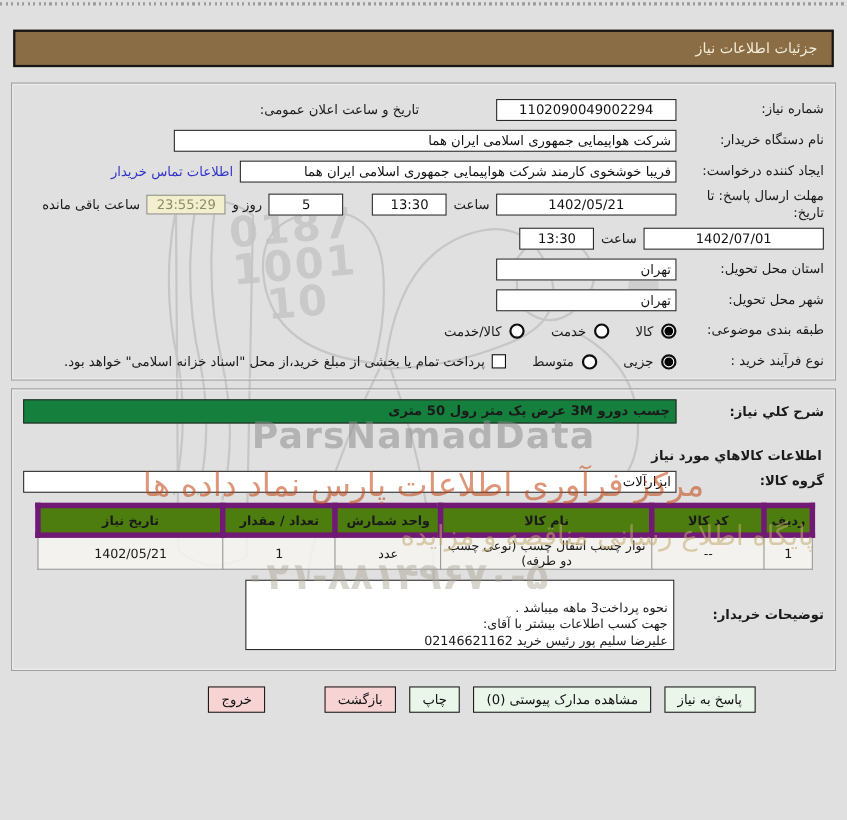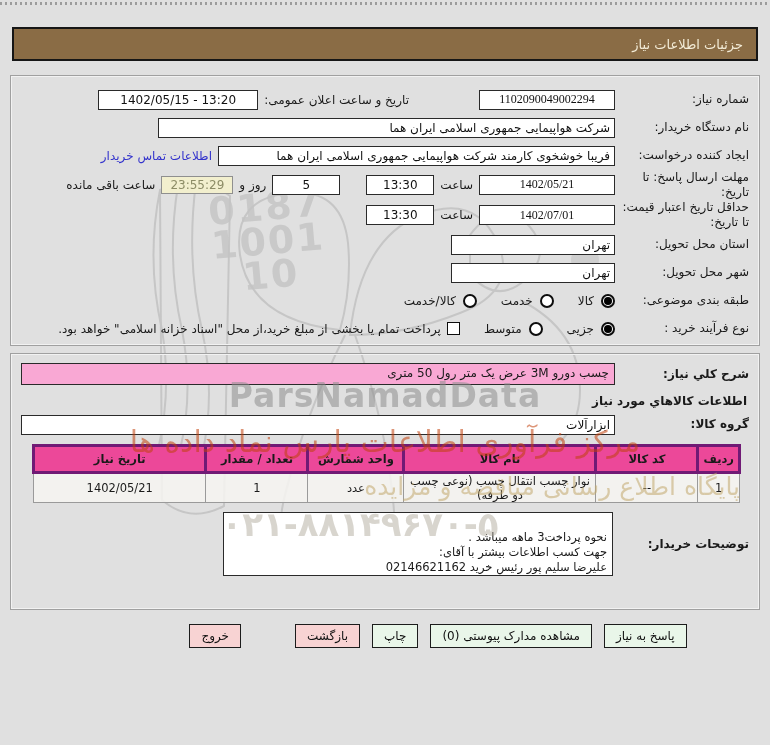--- a/index.html
+++ b/index.html
@@ -21,40 +21,40 @@
     background:transparent; z-index:2; }
   .box1 { top:75px; height:271px; padding:13px 10px 6px; display:flex; flex-direction:column; gap:7px; }
   .box2 { top:353px; height:257px; padding:9px 10px 6px; display:flex; flex-direction:column; gap:6px; }
 
   .frow { display:flex; align-items:center; gap:6px; min-height:21px; }
   .flabel { width:128px; flex:none; line-height:1.25; }
   .blabel { font-weight:bold; }
   .tb { background:#fff; border:1px solid #2a2a2a; height:20px; padding:0 4px;
     font-family:"DejaVu Sans", sans-serif; font-size:12px; color:#111; }
   .tb.center { text-align:center; direction:ltr; }
-  .w152{width:136px;font-family:Liberation Serif, serif;} .w160{width:160px;} .w68{width:68px;} .w164{width:164px;}
+  .w152{width:164px;} .w160{width:160px;} .w68{width:68px;} .w164{width:164px;}
   .w457{width:457px;} .w397{width:397px;}
   .spacer64{width:58px;flex:none;} .spacer16{width:14px;flex:none;} .gap18{width:12px;flex:none;}
   .link { color:#3333cc; text-decoration:none; cursor:pointer; white-space:nowrap; }
   .badge { background:#f2efce; border:1px solid #8f8f8f; color:#8c8c66; width:72px; height:18px;
     display:flex; align-items:center; justify-content:center; direction:ltr; }
 
   .radio { width:14px; height:14px; border:2px solid #0d0d0d; border-radius:50%;
     background:#fff; flex:none; display:inline-flex; align-items:center; justify-content:center; }
   .radio.checked::after { content:""; width:8px; height:8px; border-radius:50%; background:#000; }
   .opt { display:flex; gap:7px; }
   .checkbox { width:13px; height:13px; border:1.5px solid #0d0d0d; background:#fff; flex:none; }
 
-  .descbox { flex:1; height:22px; background:#f9a8d4; border:1px solid #2a2a2a; padding:2px 5px; overflow:hidden; }
-  .heading { font-weight:bold; margin:3px 2px 0 0; }
+  .descbox { flex:1; height:22px; background:#15803d; border:1px solid #2a2a2a; padding:2px 5px; overflow:hidden;font-weight:bold; }
+  .heading { font-weight:bold; margin:16px 2px 0 0; }
   .groupinput { flex:1; }
 
   table.goods { border-collapse:collapse; margin:3px 8px 0 11px; width:calc(100% - 19px);
     font-size:11.5px; background:transparent; }
-  table.goods th { background:#ec4899; border:3px solid #701a75; font-weight:bold; height:27px; padding:0 4px; }
+  table.goods th { background:#4d7c0f; border:5px solid #701a75; font-weight:bold; height:27px; padding:0 4px; }
   table.goods td { background:rgba(246,245,241,.85); border:1px solid #9a9a9a; text-align:center; height:27px; padding:0 4px; }
   .col-row{width:34px;} .col-code{width:102px;} .col-name{width:192px;}
   .col-unit{width:96px;} .col-qty{width:102px;}
 
   .notesrow { display:flex; align-items:center; gap:8px; margin-top:3px; }
   .notesbox { width:390px; height:64px; background:#fff; border:1px solid #2a2a2a;
     padding:17px 5px; font-size:11.5px; line-height:15px; overflow:hidden; }
   .notesbox .nline { text-align:right; }
   .notesbox .nline:nth-child(4) { direction:ltr; }
 
@@ -114,21 +114,20 @@
   <span>جزئیات اطلاعات نیاز</span>
 </div>
 
 <div class="gbox box1">
 
   <div class="frow">
     <span class="flabel">شماره نیاز:</span>
     <input class="tb center w152" readonly="" value="1102090049002294" style="">
     <span class="spacer64"></span>
     <span>تاریخ و ساعت اعلان عمومی:</span>
-    <input class="tb center w160" readonly="" value="1402/05/15 - 13:20" style="">
   </div>
 
   <div class="frow">
     <span class="flabel">نام دستگاه خریدار:</span>
     <input class="tb w457" readonly="" value="شرکت هواپیمایی جمهوری اسلامی ایران هما" style="">
   </div>
 
   <div class="frow">
     <span class="flabel">ایجاد کننده درخواست:</span>
     <input class="tb w397" readonly="" value="فریبا خوشخوی کارمند شرکت هواپیمایی جمهوری اسلامی ایران هما" style="">
@@ -141,21 +140,20 @@
     <span>ساعت</span>
     <input class="tb center w68" readonly="" value="13:30" style="">
     <span class="spacer16"></span>
     <input class="tb center w68" readonly="" value="5" style="">
     <span>روز و</span>
     <span class="badge">23:55:29</span>
     <span>ساعت باقی مانده</span>
   </div>
 
   <div class="frow">
-    <span class="flabel">حداقل تاریخ اعتبار قیمت: تا تاریخ:</span>
     <input class="tb center w152" readonly="" value="1402/07/01" style="">
     <span>ساعت</span>
     <input class="tb center w68" readonly="" value="13:30" style="">
   </div>
 
   <div class="frow">
     <span class="flabel">استان محل تحویل:</span>
     <input class="tb w164" readonly="" value="تهران" style="">
   </div>
 

